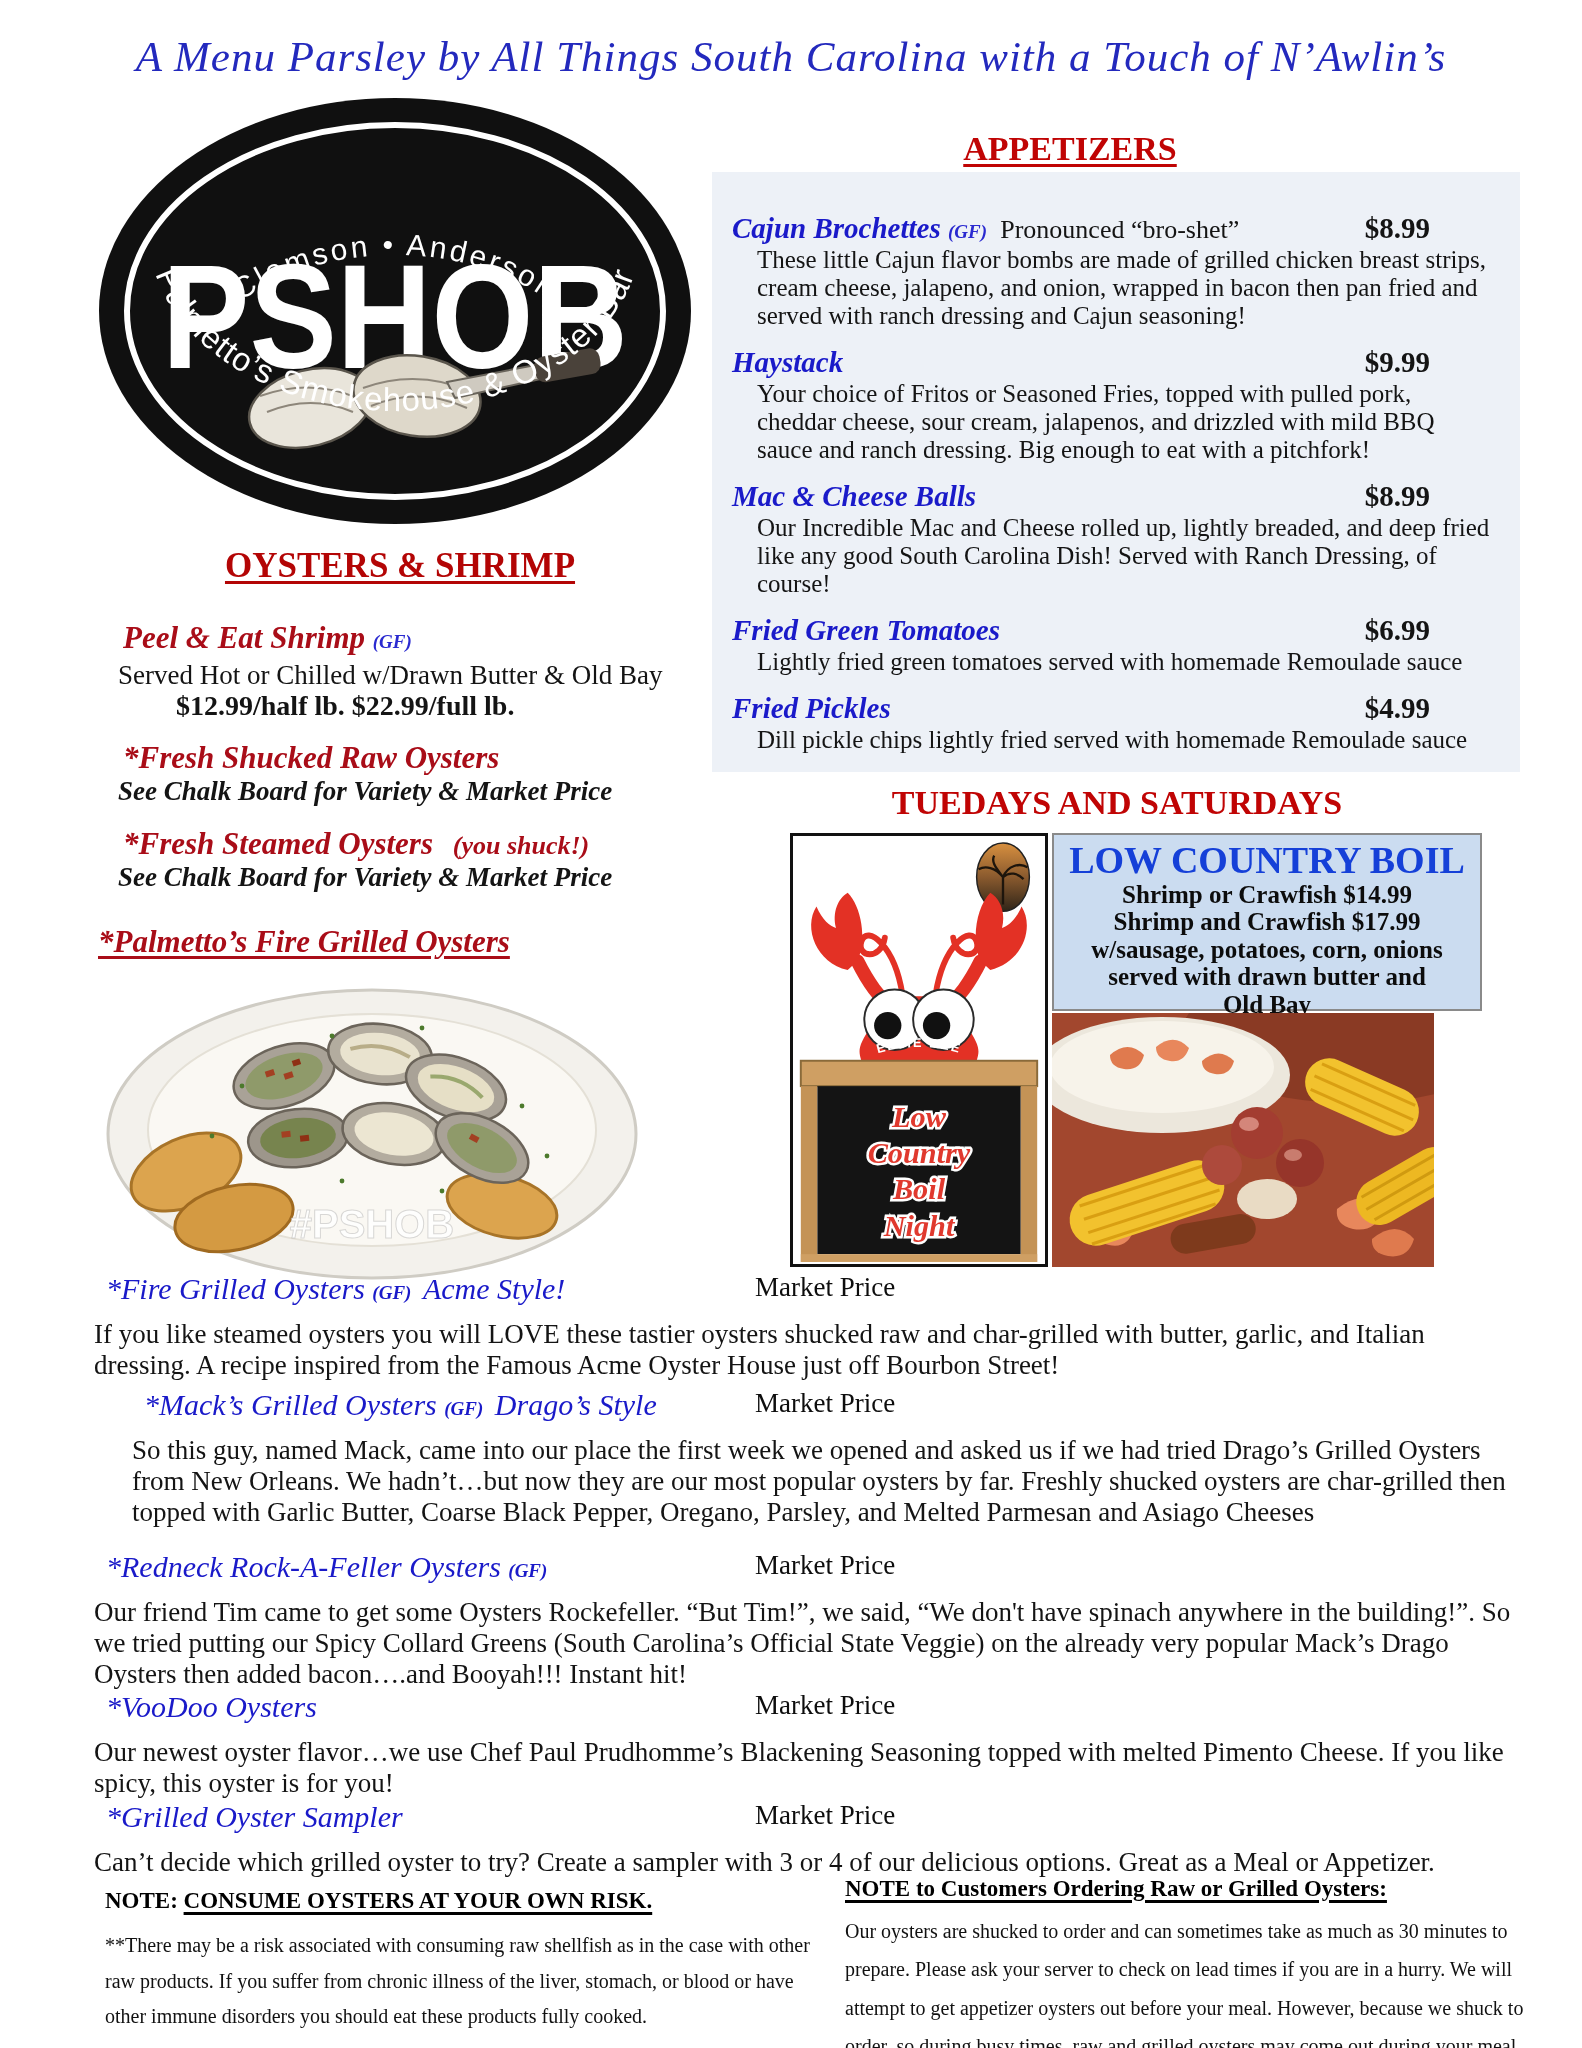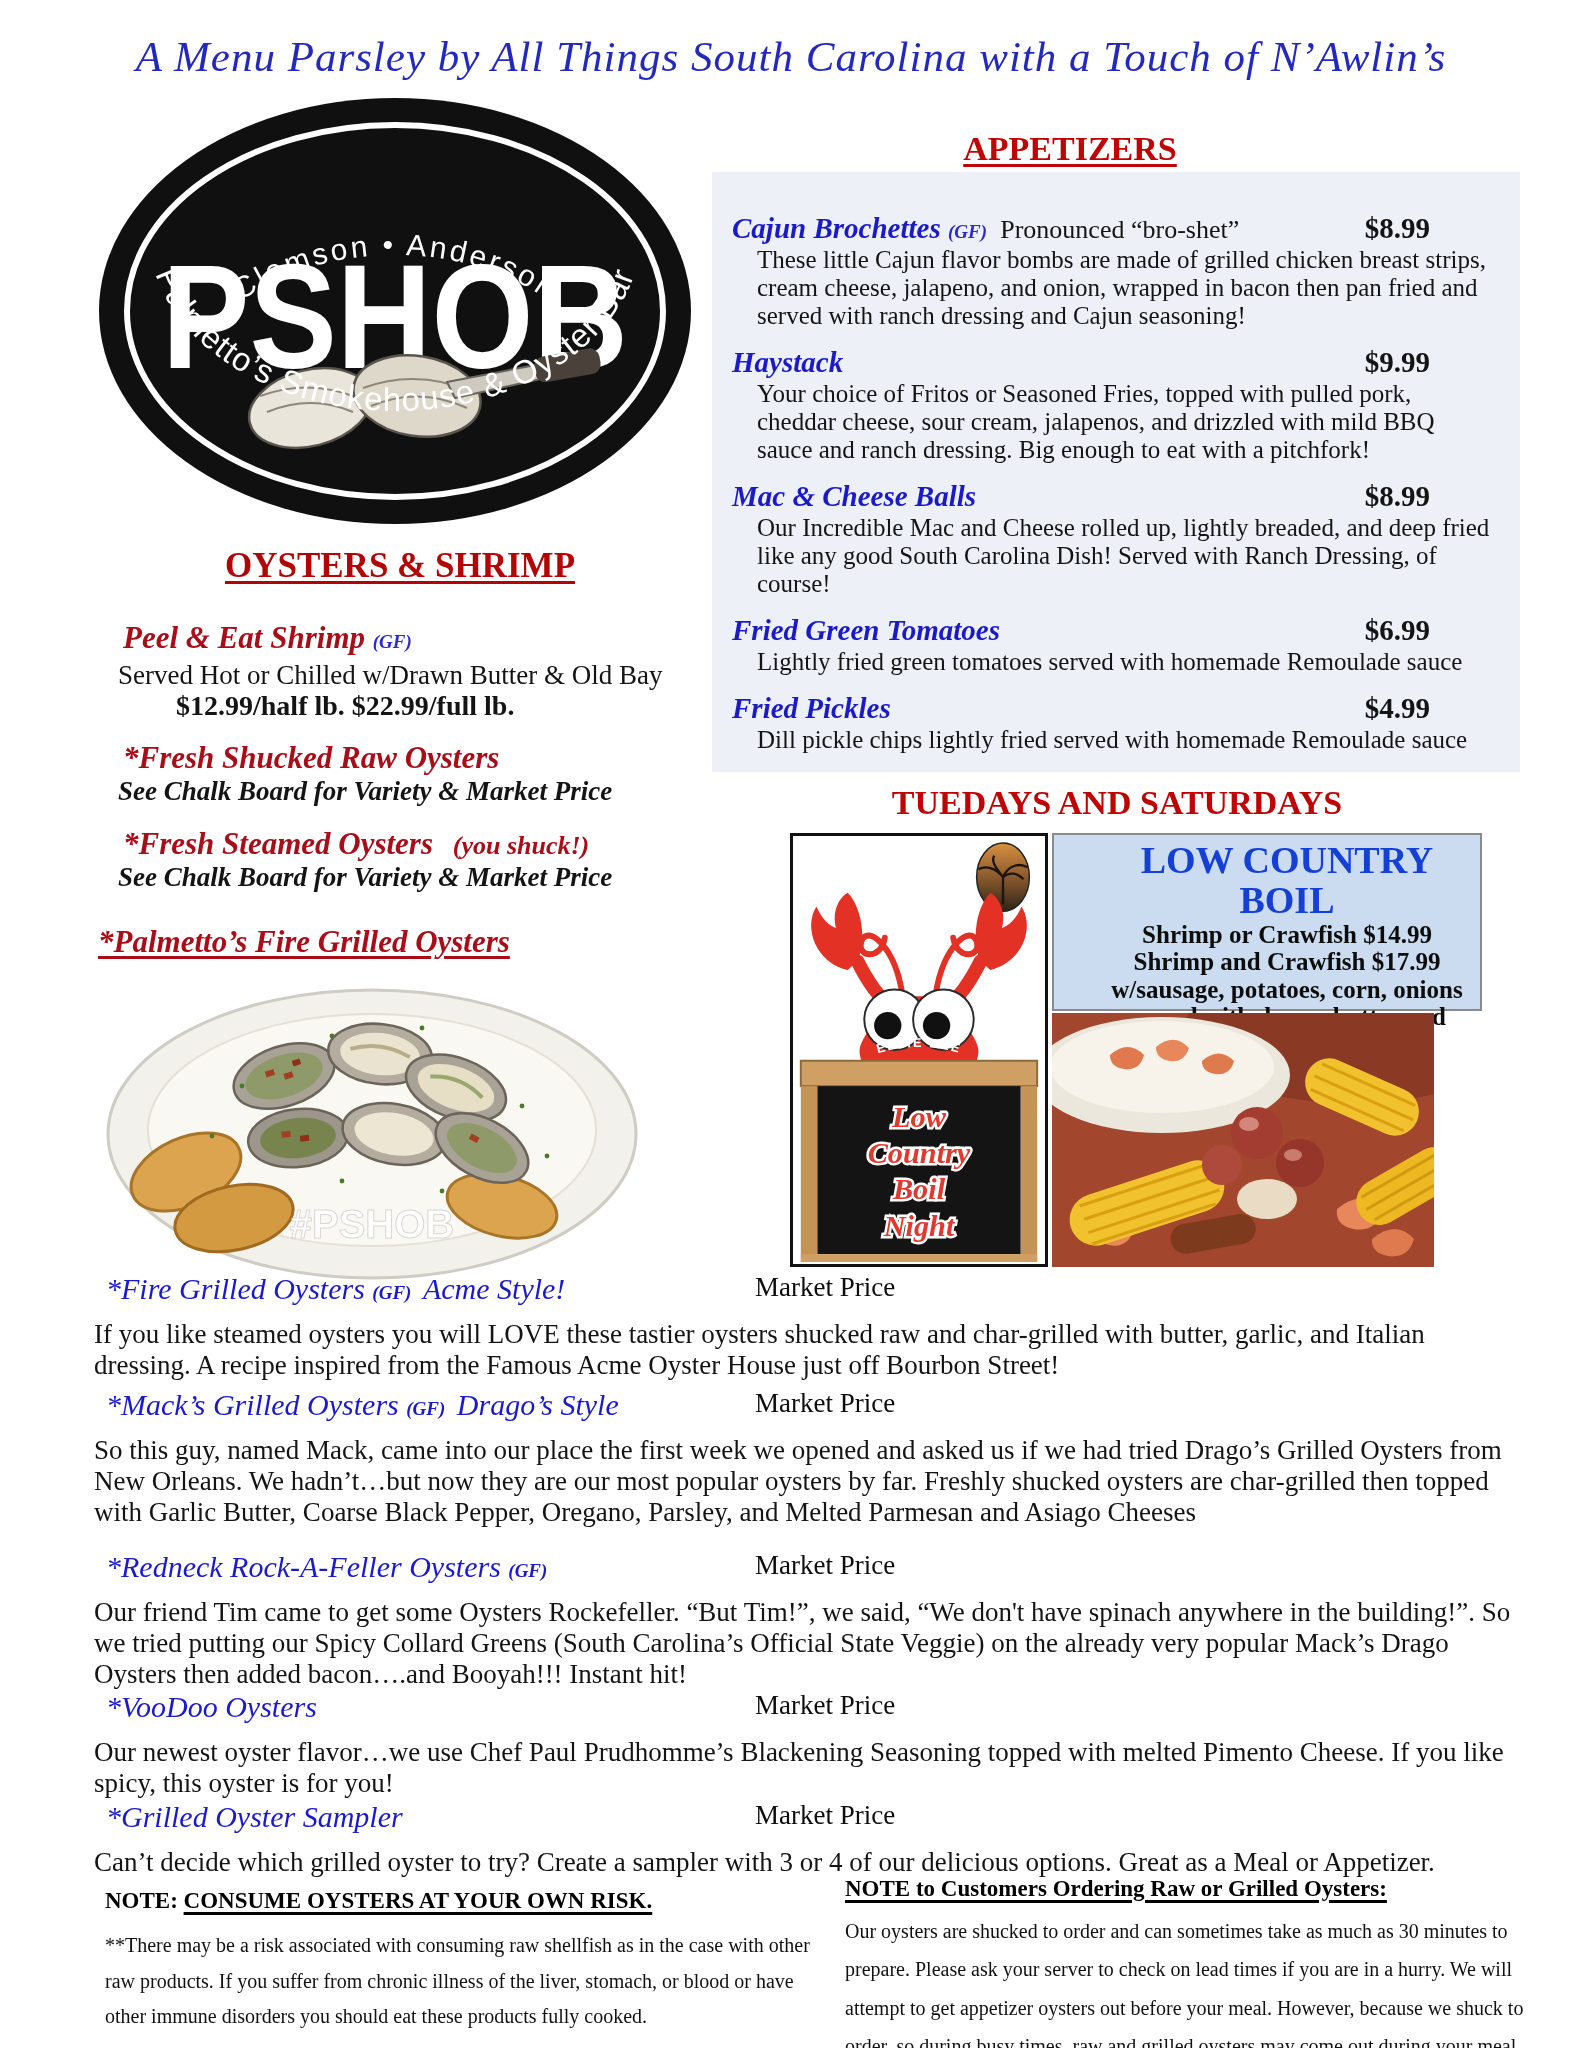--- a/index.html
+++ b/index.html
@@ -43,21 +43,21 @@
   .app-item{position:relative;}
   .app-item + .app-item{margin-top:16px;}
   .app-name-row{position:relative;font-size:29px;line-height:1.17;}
   .iname{color:var(--blue_item);font-weight:bold;font-style:italic;}
   .itag{color:var(--ink);font-size:26px;margin-left:6px;}
   .iprice{position:absolute;right:70px;top:0;font-weight:bold;font-size:29px;color:var(--ink);}
   .idesc{padding-left:25px;padding-right:4px;font-size:25px;line-height:1.12;color:var(--ink);}
   
   .spec-heading{left:712px;top:784px;width:810px;text-align:center;font-size:34px;font-weight:bold;color:var(--red_heading);}
   .crawfish-wrap{left:790px;top:833px;width:258px;height:434px;border:3px solid #111;background:#fff;}
-  .boil-box{left:1052px;top:833px;width:430px;height:178px;background:var(--boil_bg);border:2px solid #8a8a8a;text-align:center;padding-top:6px;padding-left:40px;}
+  .boil-box{left:1052px;top:833px;width:430px;height:178px;background:var(--boil_bg);border:2px solid #8a8a8a;text-align:center;padding-top:6px;}
   .boil-title{font-size:38px;font-weight:bold;color:var(--boil_blue);line-height:1.05;}
   .boil-line{font-size:25px;font-weight:bold;color:#0c0c0c;line-height:1.1;}
   .boil-photo{left:1052px;top:1013px;width:382px;height:254px;}
   
   .go-entry{position:absolute;left:0;width:1582px;}
   .go-head{margin-left:106px;font-size:30px;line-height:1.1;}
   .go-name{color:var(--blue_item);font-weight:normal;font-style:italic;}
   .go-gf{color:var(--blue_item);font-style:italic;font-weight:bold;font-size:19px;}
   .go-style{color:var(--blue_item);font-style:italic;margin-left:4px;}
   .go-mp{position:absolute;left:755px;top:0;font-size:27px;font-weight:normal;color:#0d0d0d;}
@@ -335,21 +335,21 @@
   <div class="go-entry" style="top:1272px;">
     <div class="go-head">
       <span class="go-name">*Fire Grilled Oysters</span>
       <span class="go-gf">(GF)</span>
       <span class="go-style">Acme Style!</span>
     </div>
     <div class="go-mp">Market Price</div>
     <div class="go-desc">If you like steamed oysters you will LOVE these tastier oysters shucked raw and char-grilled with butter, garlic, and Italian dressing.  A recipe inspired from the Famous Acme Oyster House just off Bourbon Street!</div>
   </div>
 
-  <div class="go-entry" style="top:1388px;">
+  <div class="go-entry" style="top:1388px;padding-left:38px;">
     <div class="go-head">
       <span class="go-name">*Mack’s Grilled Oysters</span>
       <span class="go-gf">(GF)</span>
       <span class="go-style">Drago’s Style</span>
     </div>
     <div class="go-mp">Market Price</div>
     <div class="go-desc">So this guy, named Mack, came into our place the first week we opened and asked us if we had tried Drago’s Grilled Oysters from New Orleans. We hadn’t…but now they are our most popular oysters by far.  Freshly shucked oysters are char-grilled then topped with Garlic Butter, Coarse Black Pepper, Oregano, Parsley, and Melted Parmesan and Asiago Cheeses</div>
   </div>
 
   <div class="go-entry" style="top:1550px;">

